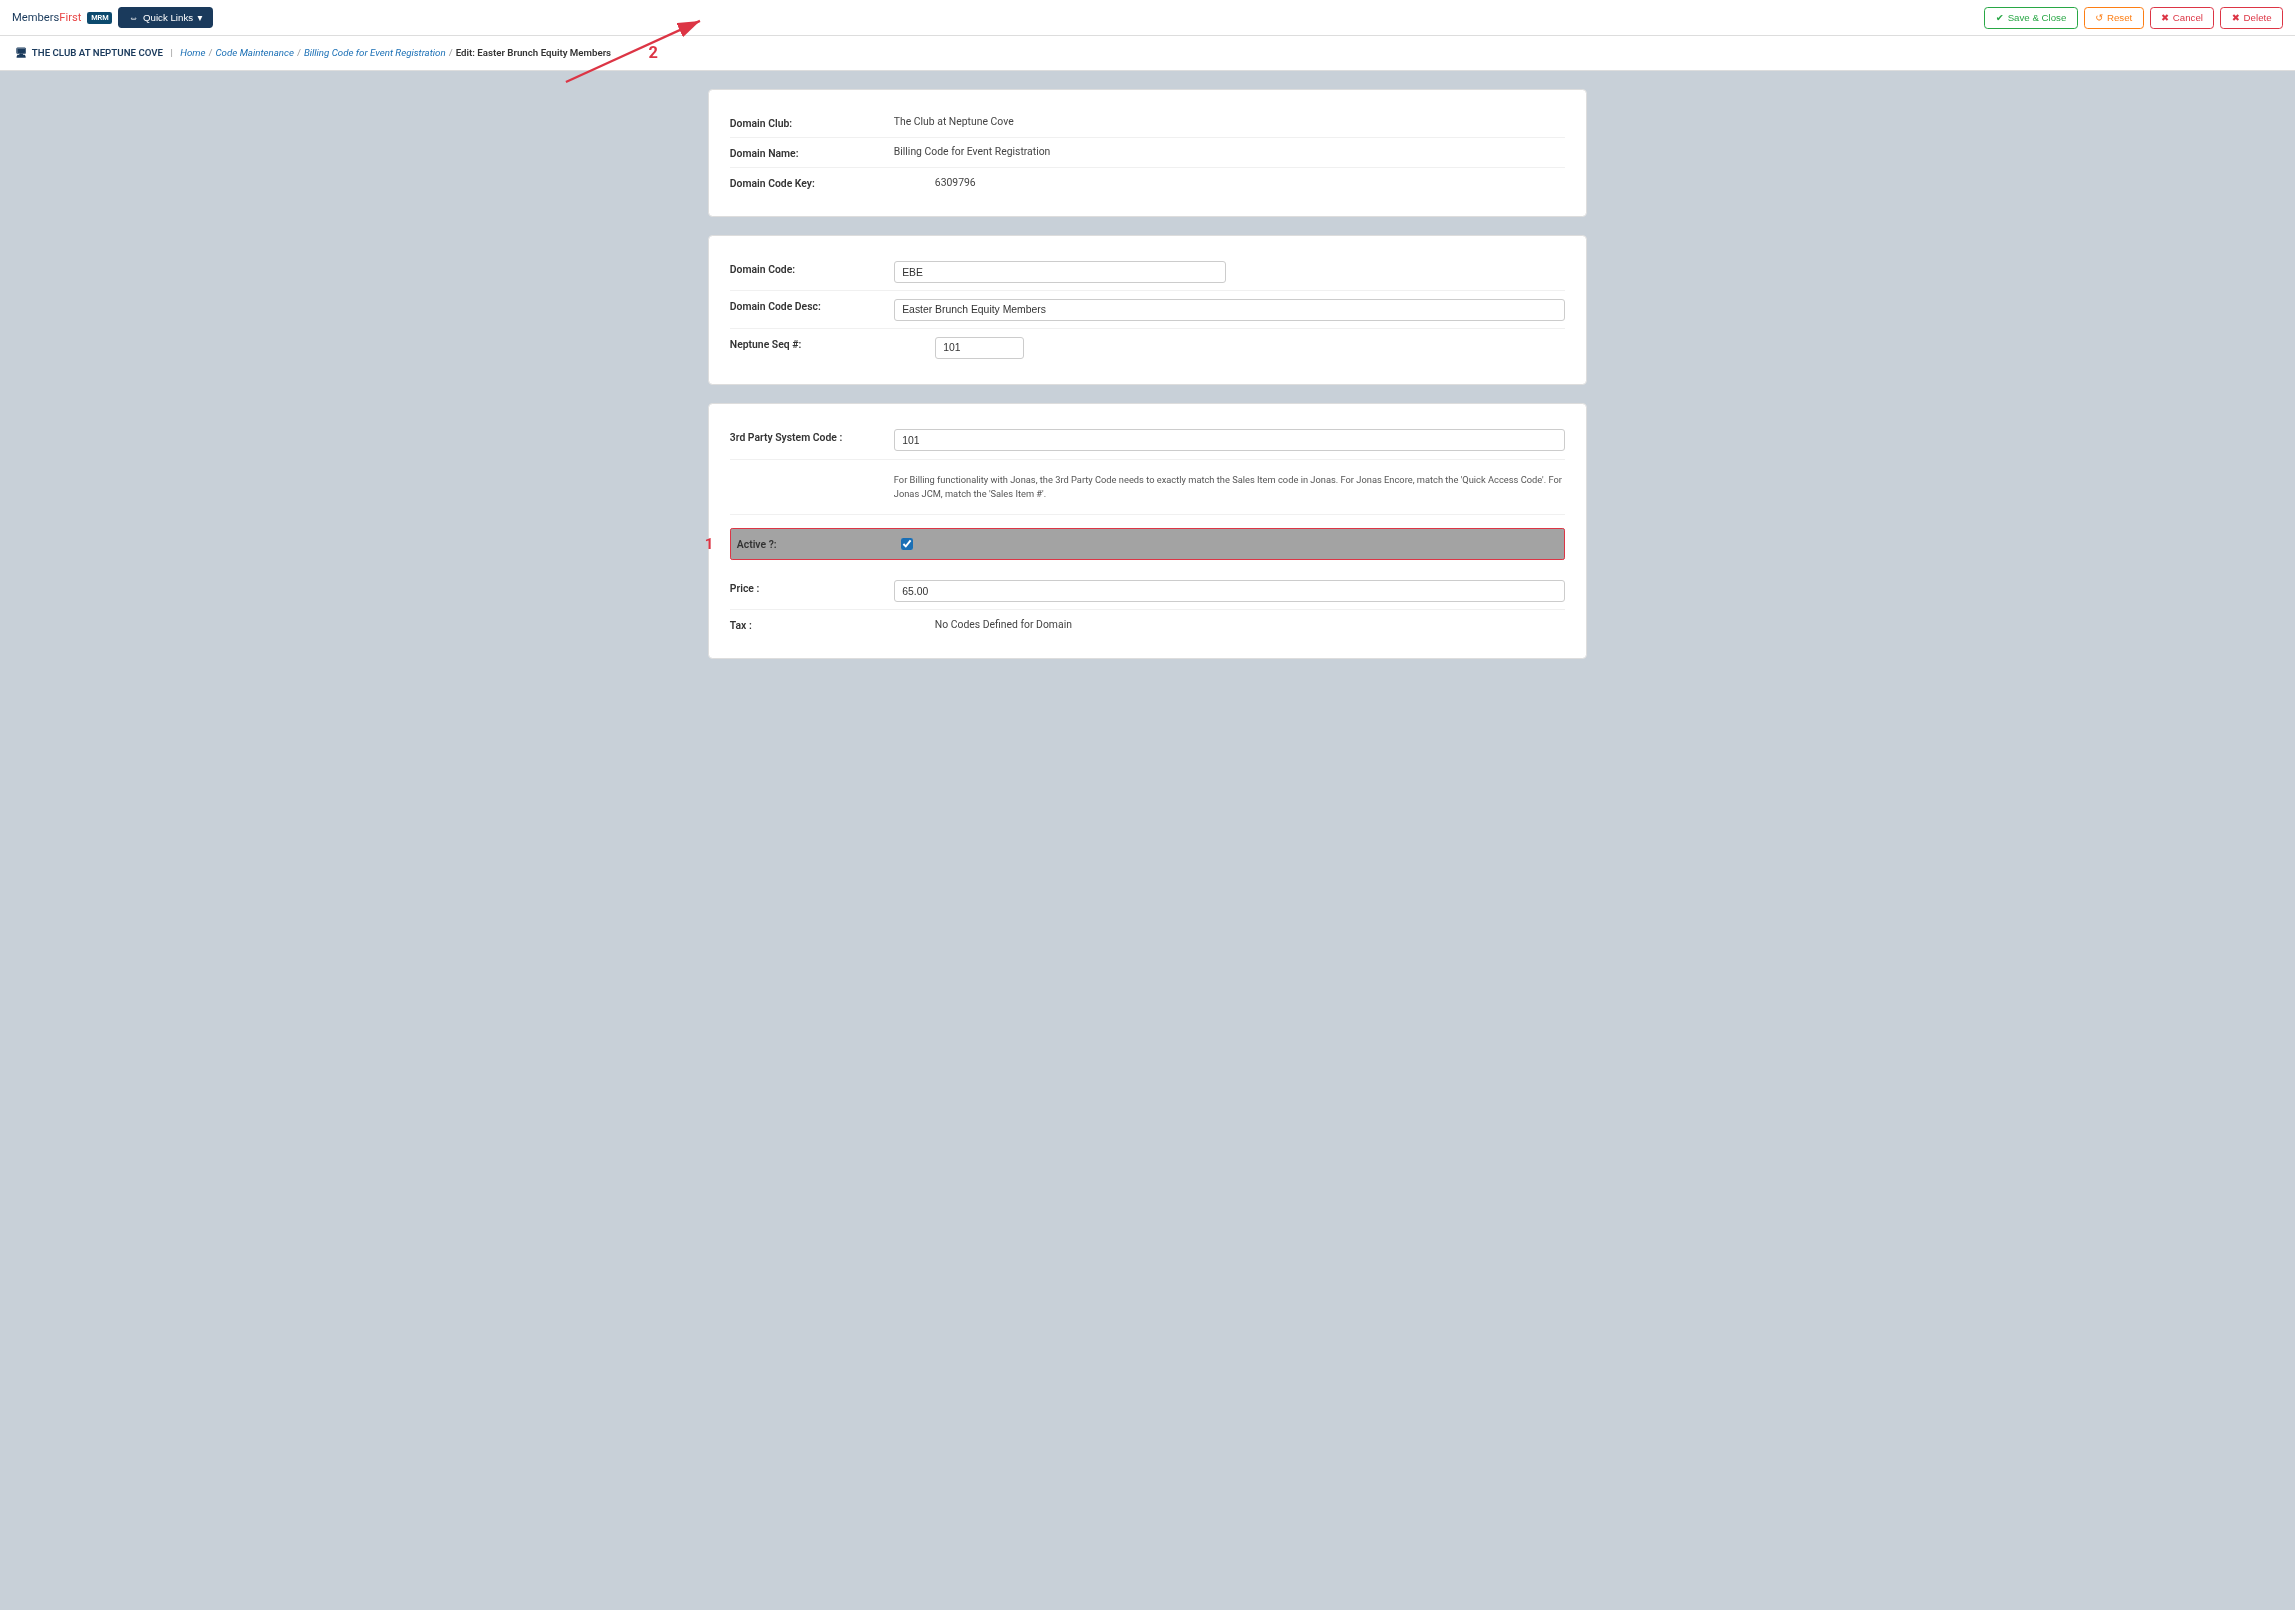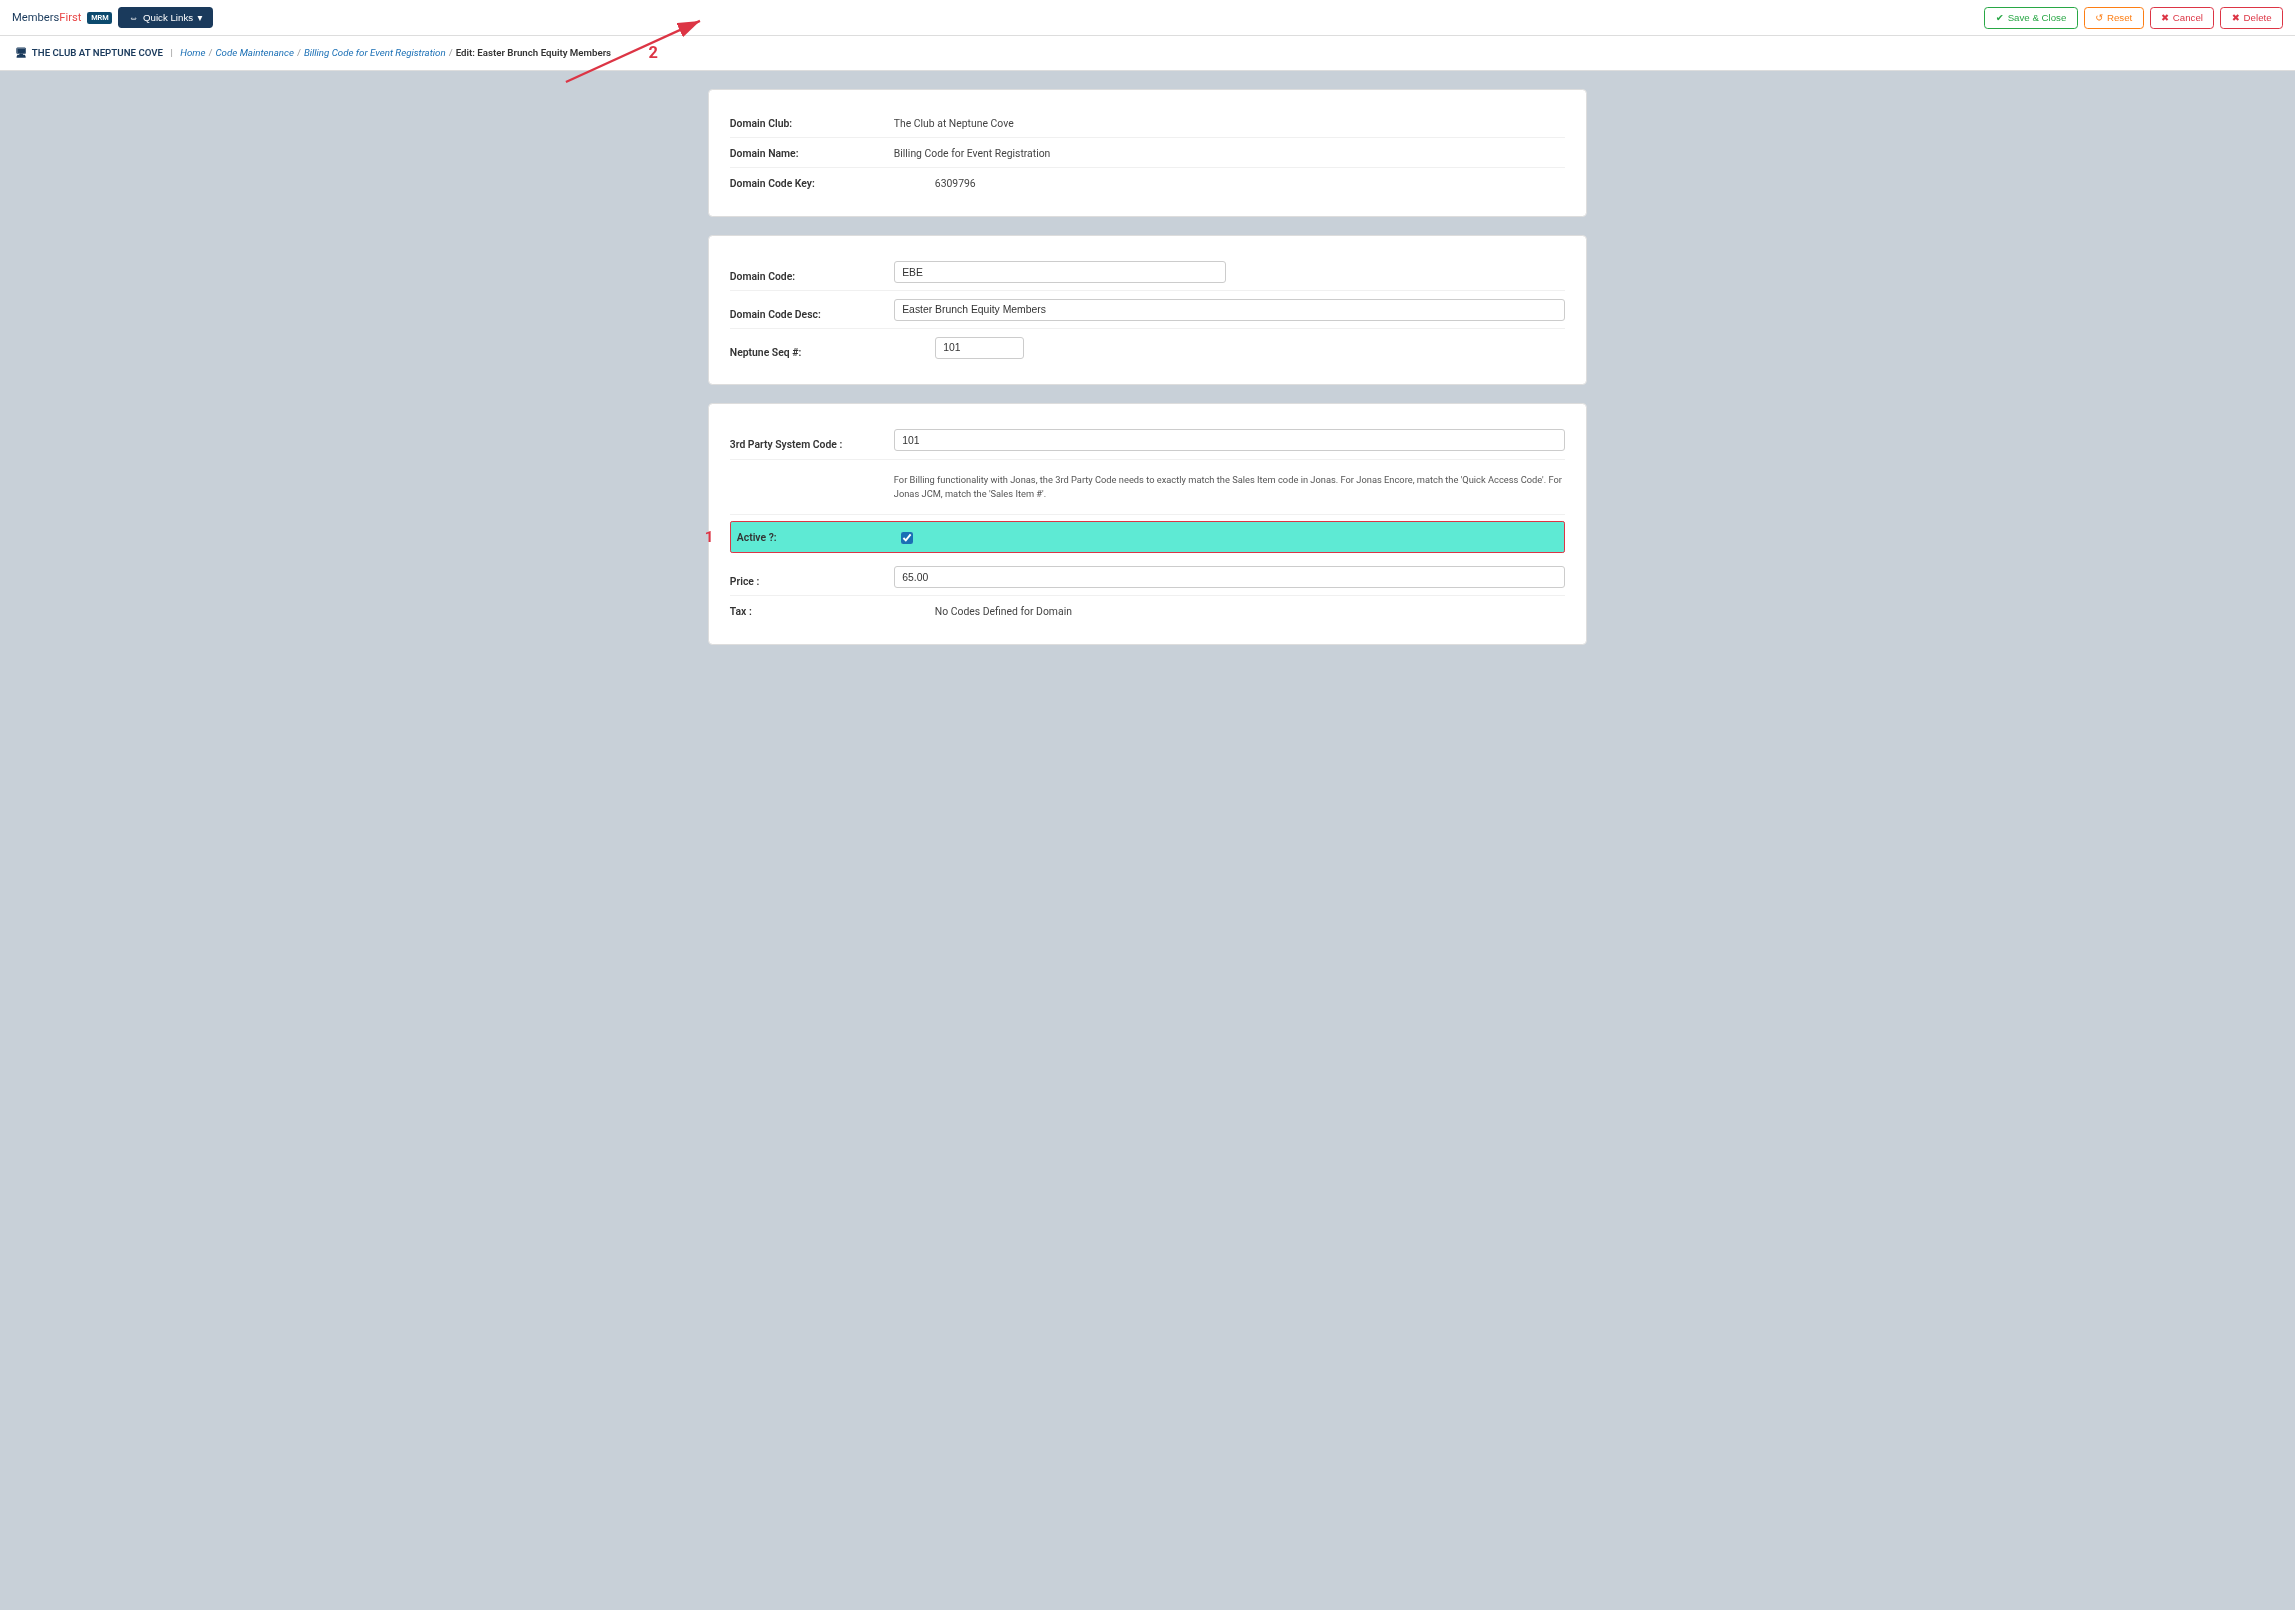--- a/index.html
+++ b/index.html
@@ -132,21 +132,21 @@
     .card {
       background: #fff;
       border-radius: 4.5px;
       border: 0.7px solid #ddd;
       padding: 18px 21px;
       margin-bottom: 18px;
     }
 
     .field-row {
       display: flex;
-      align-items: flex-end;
+      align-items: flex-start;
       padding: 7.4px 0;
       border-bottom: 0.7px solid #f0f0f0;
     }
     .field-row:last-child { border-bottom: none; gap: 41px; }
     .field-label {
       font-weight: 600;
       width: 164px;
       flex-shrink: 0;
       color: #333;
       padding-top: 1.5px;
@@ -173,26 +173,26 @@
     .info-text {
       font-size: 9.3px;
       color: #555;
       line-height: 1.5;
       padding: 6px 0;
     }
 
     
     .active-row {
       display: flex;
-      align-items: flex-end;
+      align-items: center;
       padding: 7.4px 6px;
       border: 1.9px solid #dc3545;
       border-radius: 2.2px;
-      margin: 3px 0;
-      background: #5eead4;
+      margin: 10px 0;
+      background: #a3a3a3;
     }
     .active-row .field-label {
       width: 164px;
     }
 
     
     .checkbox-blue {
       width: 12px;
       height: 12px;
       accent-color: #1a6fb5;

